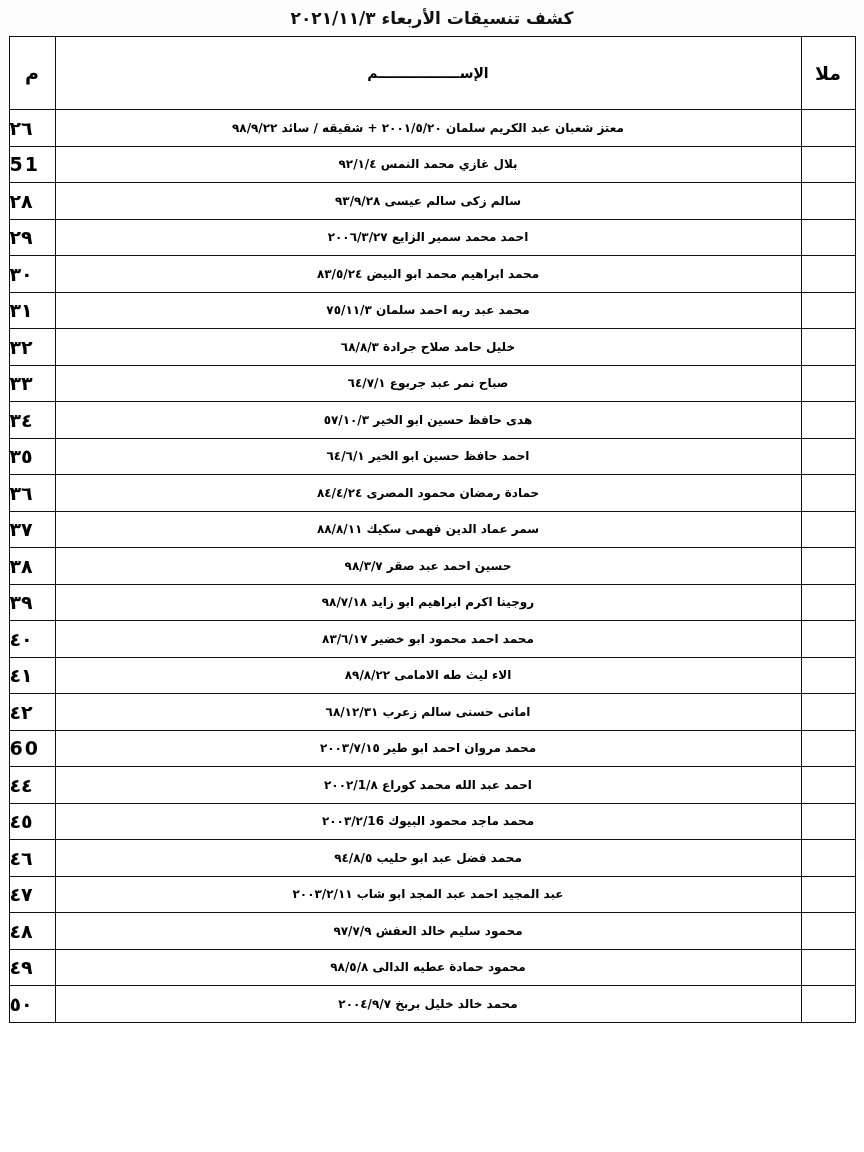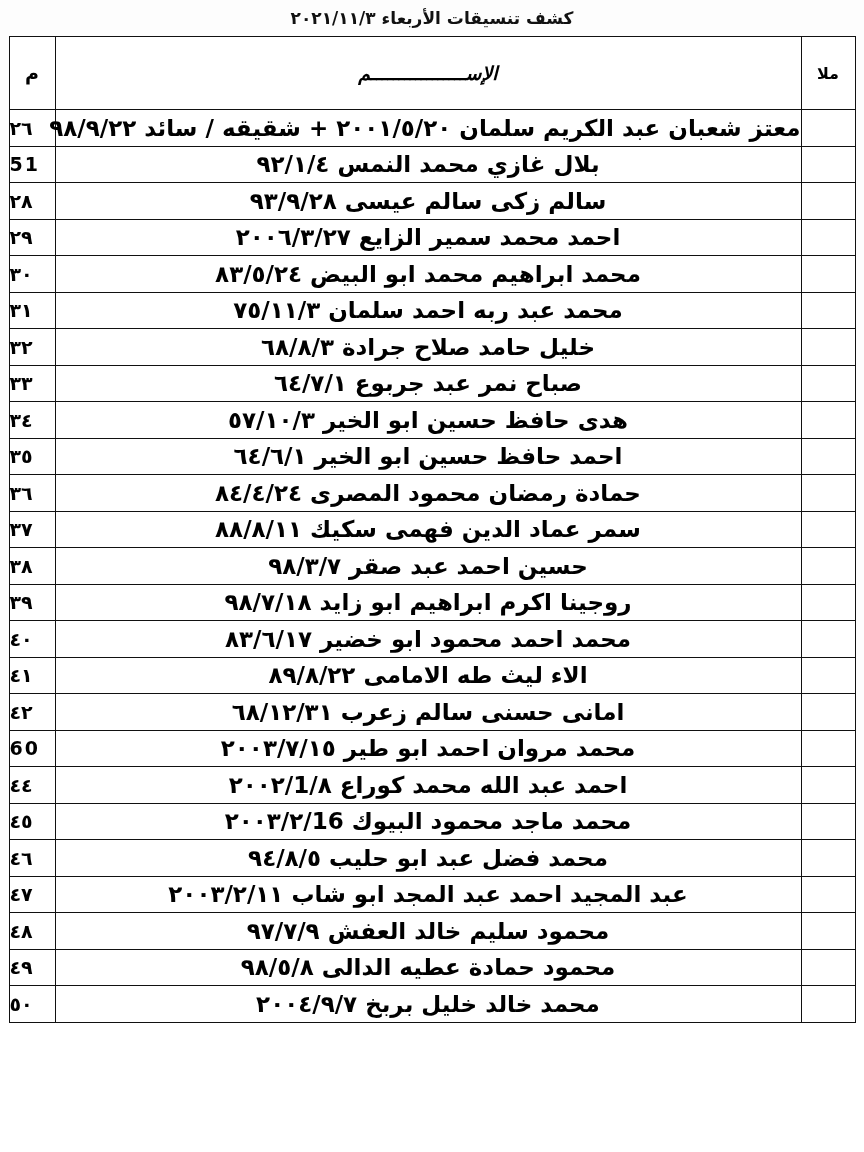--- a/index.html
+++ b/index.html
@@ -47,44 +47,43 @@
   col.c-name { width: 746px; }
   col.c-note { width: 54px; }
 
   thead th {
     height: 72px;
     font-weight: bold;
     font-size: 20px;
     text-align: center;
   }
   th.head-name {
-    font-size: 19px;
+    font-size: 14px;
     letter-spacing: 0px;
-    font-style: italic;
   }
   th.head-num {
     font-size: 19px;
   }
   th.head-note {
-    font-size: 16px;
+    font-size: 19px;
     overflow: hidden;
     white-space: nowrap;
   }
   tbody td {
     height: 35.5px;
   }
   td.cell-num {
     text-align: left;
     font-size: 19px;
     font-weight: bold;
     letter-spacing: 2px;
   }
   td.cell-name {
     text-align: center;
-    font-size: 23px;
+    font-size: 12px;
     font-weight: bold;
     padding-left: 10px;
     padding-right: 10px;
     white-space: nowrap;
   }
   td.cell-note {
     background: #fff;
   }
 </style>
 </head>

